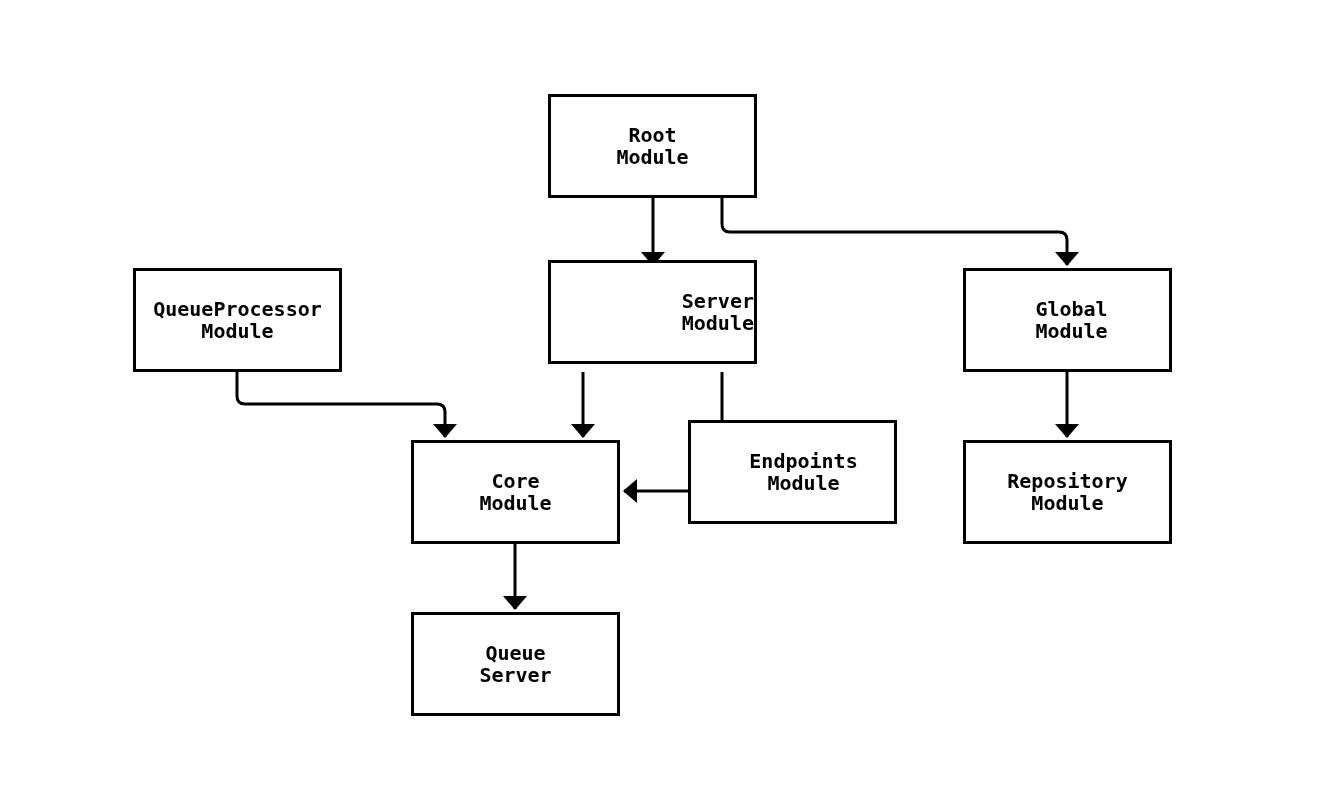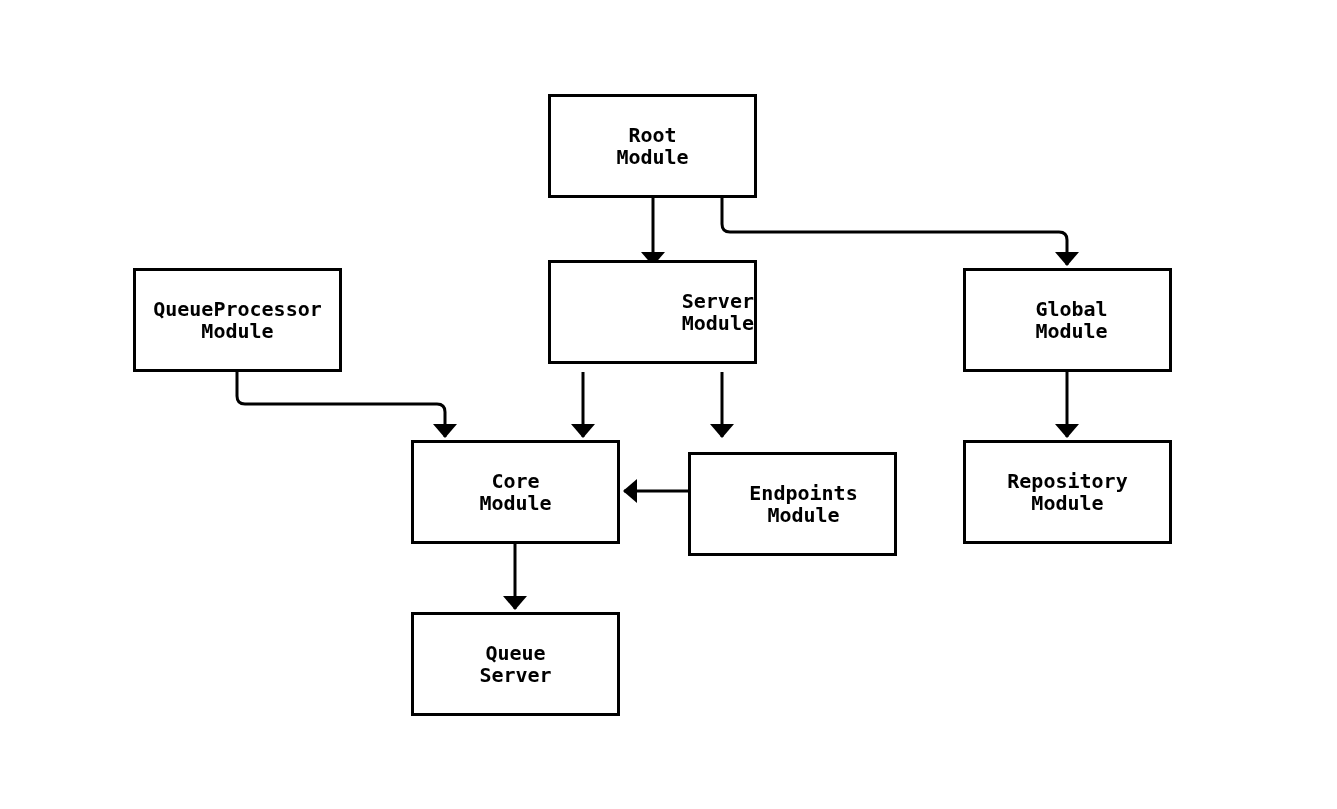--- a/index.html
+++ b/index.html
@@ -45,21 +45,21 @@
     line-height: 22px;
   }
   .node .label {
     white-space: pre-line;
   }
   .n-root          { left: 548px;  top: 94px;  }
   .n-queueprocessor{ left: 133px;  top: 268px; justify-content: center; }
   .n-server        { left: 548px;  top: 260px; justify-content: flex-end; }
   .n-global        { left: 963px;  top: 268px; padding-left: 8px; }
   .n-core          { left: 411px;  top: 440px; }
-  .n-endpoints     { left: 688px;  top: 452px; padding-left: 22px; }
+  .n-endpoints     { left: 688px;  top: 420px; padding-left: 22px; }
   .n-repository    { left: 963px;  top: 440px; align-items: center; }
   .n-queue         { left: 411px;  top: 612px; }
 </style>
 </head>
 <body>
 
 <div class="canvas">
 
   <svg class="edge-layer" viewBox="0 0 1337 809" xmlns="http://www.w3.org/2000/svg">
     <defs>

